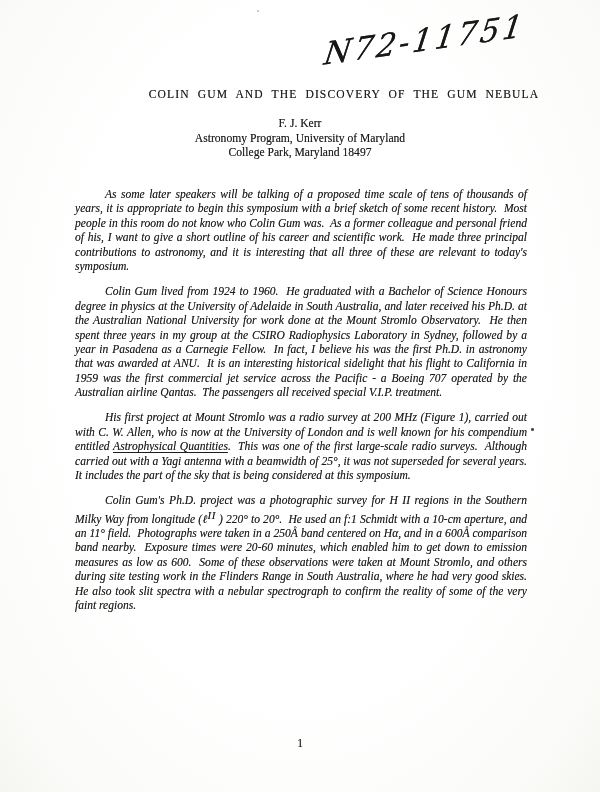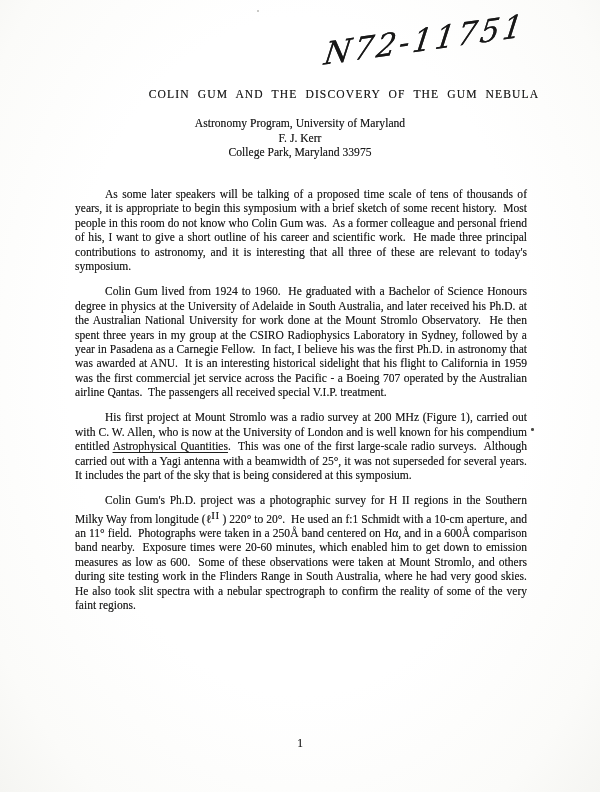--- a/index.html
+++ b/index.html
@@ -55,20 +55,21 @@
     line-height: 14.6px;
   }
   .body-text {
     position: absolute;
     top: 187px;
     left: 75px;
     width: 452px;
     font-size: 11.55px;
     line-height: 14.45px;
     text-align: justify;
+    font-style: italic;
   }
   .body-text p {
     margin: 0 0 10.5px 0;
     text-indent: 30px;
     white-space: pre-wrap;
   }
   .underlined-title {
     text-decoration: underline;
     text-underline-offset: 2px;
   }
@@ -110,23 +111,23 @@
 <div class="page">
 
   <div class="speck speck-top"></div>
   <div class="speck speck-right"></div>
 
   <div class="annotation">N72-11751</div>
 
   <div class="title">COLIN GUM AND THE DISCOVERY OF THE GUM NEBULA</div>
 
   <div class="author-block">
+    <div>F. J. Kerr</div>
     <div>Astronomy Program, University of Maryland</div>
-    <div>F. J. Kerr</div>
-    <div>College Park, Maryland  33975</div>
+    <div>College Park, Maryland  18497</div>
   </div>
 
   <div class="body-text">
     <p>As some later speakers will be talking of a proposed time scale of tens of thousands of years, it is appropriate to begin this symposium with a brief sketch of some recent history.  Most people in this room do not know who Colin Gum was.  As a former colleague and personal friend of his, I want to give a short outline of his career and scientific work.  He made three principal contributions to astronomy, and it is interesting that all three of these are relevant to today's symposium.</p>
 
     <p>Colin Gum lived from 1924 to 1960.  He graduated with a Bachelor of Science Honours degree in physics at the University of Adelaide in South Australia, and later received his Ph.D. at the Australian National University for work done at the Mount Stromlo Observatory.  He then spent three years in my group at the CSIRO Radiophysics Laboratory in Sydney, followed by a year in Pasadena as a Carnegie Fellow.  In fact, I believe his was the first Ph.D. in astronomy that was awarded at ANU.  It is an interesting historical sidelight that his flight to California in 1959 was the first commercial jet service across the Pacific - a Boeing 707 operated by the Australian airline Qantas.  The passengers all received special V.I.P. treatment.</p>
 
     <p><span>His first project at Mount Stromlo was a radio survey at 200 MHz (Figure 1), carried out with C. W. Allen, who is now at the University of London and is well known for his compendium entitled </span><span class="underlined-title">Astrophysical Quantities</span><span>.  This was one of the first large-scale radio surveys.  Although carried out with a Yagi antenna with a beamwidth of 25°, it was not superseded for several years.  It includes the part of the sky that is being considered at this symposium.</span></p>
 
     <p><span>Colin Gum's Ph.D. project was a photographic survey for H II regions in the Southern Milky Way from longitude (ℓ</span><span class="sup">II</span><span> ) 220° to 20°.  He used an f:1 Schmidt with a 10-cm aperture, and an 11° field.  Photographs were taken in a 250Å band centered on Hα, and in a 600Å comparison band nearby.  Exposure times were 20-60 minutes, which enabled him to get down to emission measures as low as 600.  Some of these observations were taken at Mount Stromlo, and others during site testing work in the Flinders Range in South Australia, where he had very good skies.  He also took slit spectra with a nebular spectrograph to confirm the reality of some of the very faint regions.</span></p>

